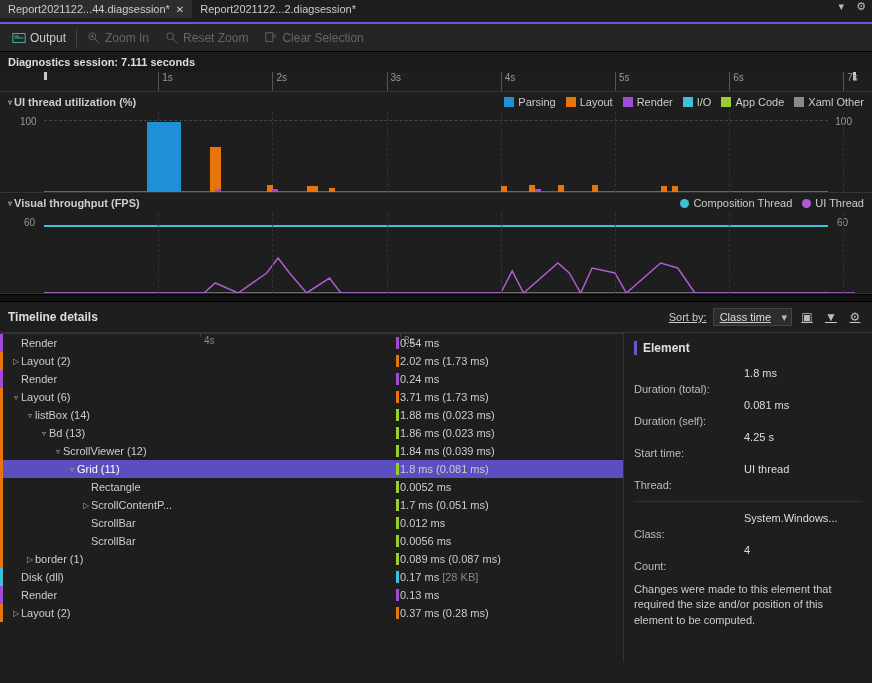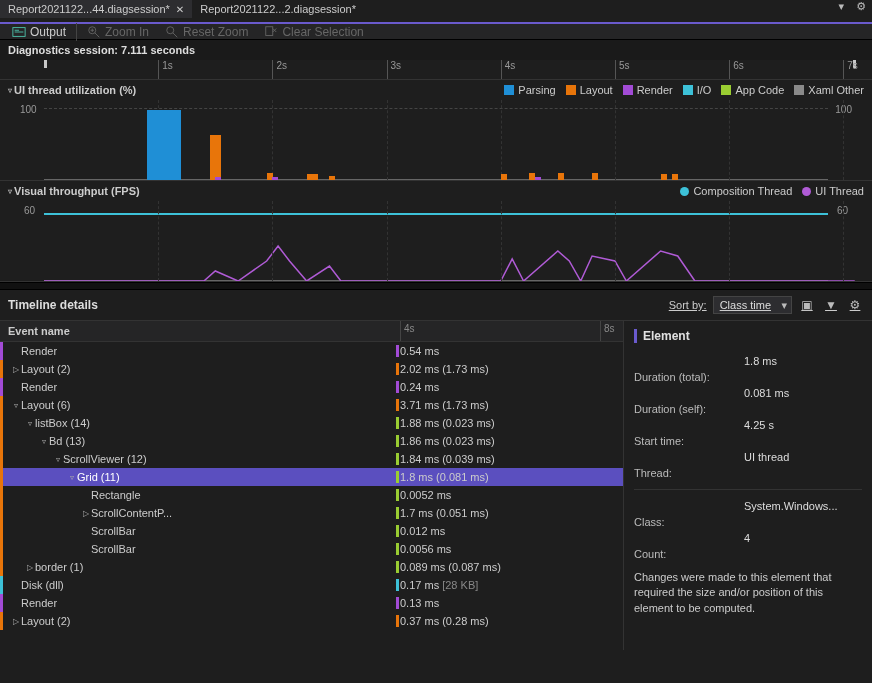--- a/index.html
+++ b/index.html
@@ -5,21 +5,21 @@
 * { margin: 0; padding: 0; box-sizing: border-box; font-family: 'Segoe UI', Tahoma, sans-serif; }
 body { background: #1e1e1e; color: #ccc; font-size: 12px; width: 872px; height: 683px; overflow: hidden; }
 
 .tabs { display: flex; align-items: flex-start; background: #1e1e1e; border-bottom: 2px solid #6a5acd; height: 24px; }
 .tab { padding: 3px 8px; display: flex; align-items: center; gap: 6px; color: #ccc; font-size: 11px; }
 .tab.active { background: #2d2d30; }
 .tab-close { font-size: 10px; }
 .spacer { flex: 1; }
 .chevron-icon, .gear-icon { padding: 0 6px; color: #bbb; font-size: 11px; }
 
-.toolbar { display: flex; align-items: center; gap: 4px; padding: 4px 6px; background: #252526; border-bottom: 1px solid #000; height: 16px; }
+.toolbar { display: flex; align-items: center; gap: 4px; padding: 4px 6px; background: #252526; border-bottom: 1px solid #000; height: 28px; }
 .tbtn { display: flex; align-items: center; gap: 4px; padding: 2px 6px; font-size: 12px; color: #ccc; }
 .tbtn.disabled { color: #666; }
 .tbtn svg { width: 14px; height: 14px; }
 
 .status-bar { padding: 4px 8px; background: #1a1a1a; font-size: 11px; font-weight: 600; color: #ddd; }
 
 .ruler { position: relative; height: 20px; background: #1e1e1e; border-bottom: 1px solid #333; }
 .ruler-tick { position: absolute; top: 0; height: 100%; border-left: 1px solid #555; font-size: 10px; color: #999; padding-left: 3px; }
 .ruler-mark { position: absolute; top: 0; width: 3px; height: 8px; background: #c8c8c8; }
 
@@ -258,21 +258,20 @@
     <div class="sort-select"><span>Class time</span></div>
     <div class="icon-btn">▣</div>
     <div class="icon-btn">▼</div>
     <div class="icon-btn">⚙</div>
   </div>
 </div>
 
 <div class="details-body">
   <div class="tree-panel">
     <div class="tree-head">
-      <div class="th-name">Event name</div>
       <div class="th-ruler" id="detail-ruler">
           <div class="rtick" style="left: 200px;">4s</div>
           <div class="rtick" style="left: 400px;">8s</div>
         </div>
     </div>
     <div class="tree-rows" id="tree-rows">
         <div class="row">
           <div class="row-name">
             <div class="row-left-bar" style="background: rgb(162, 75, 214);"></div>
             <span class="indent" style="width: 8px;"></span>

